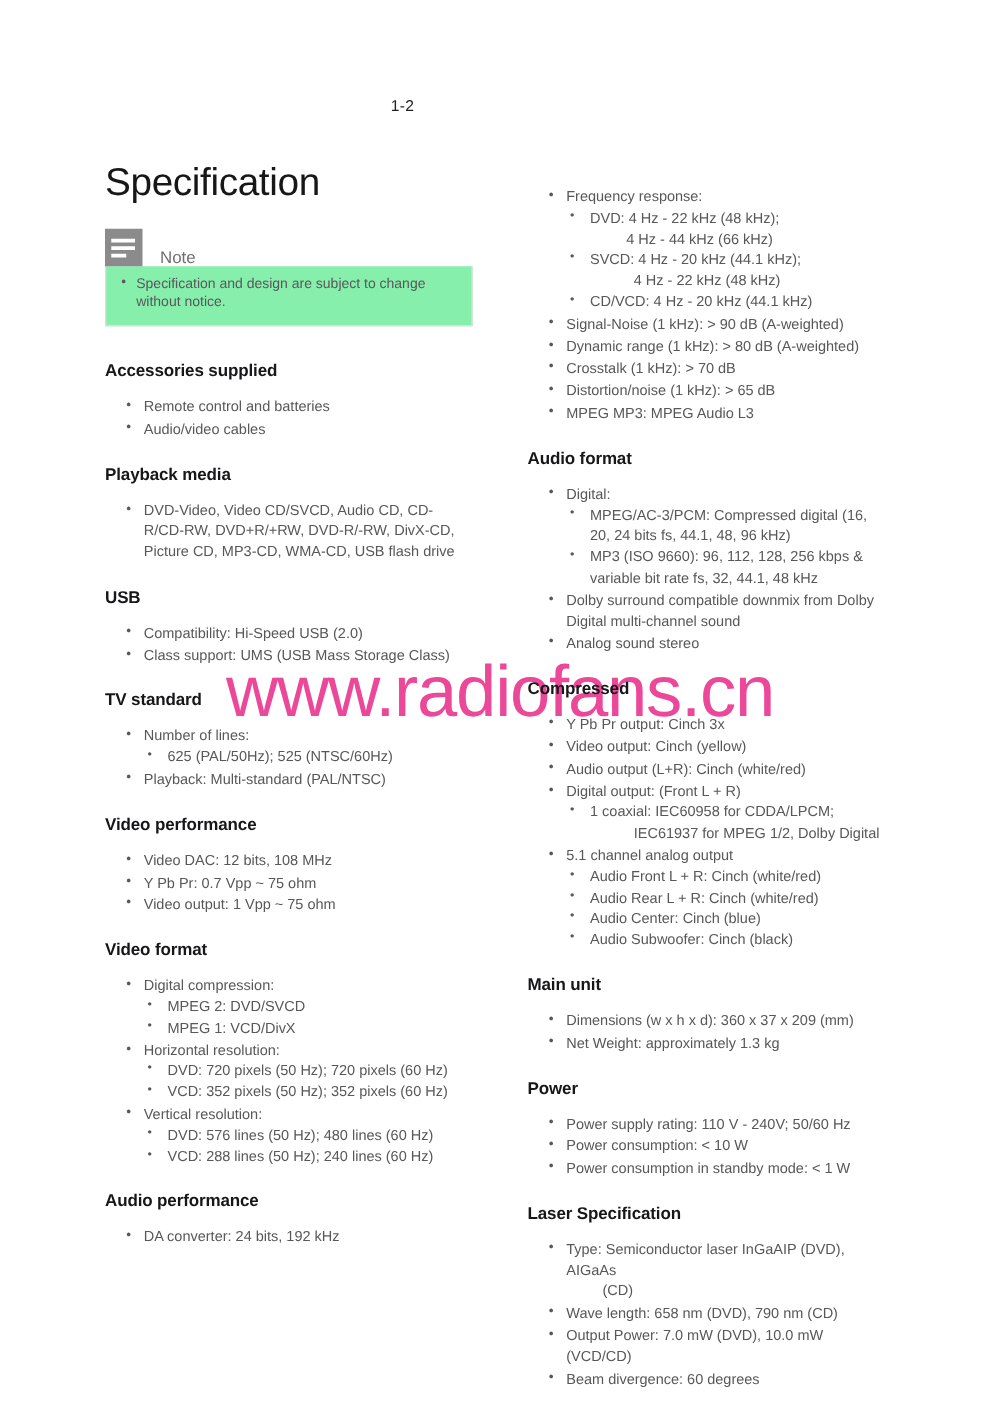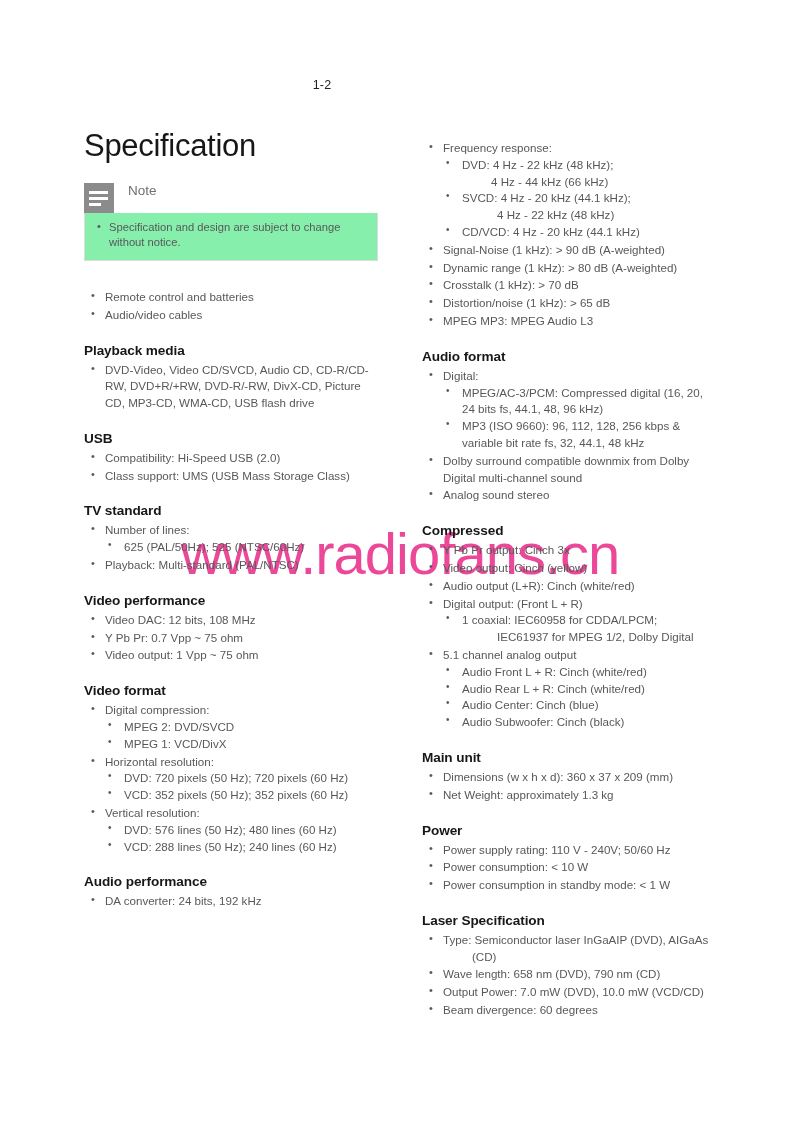--- a/index.html
+++ b/index.html
@@ -61,21 +61,21 @@
     color: #171717;
     margin: 0 0 22px 0;
     line-height: 1.0;
     letter-spacing: -0.3px;
   }
 
   
   .note-wrap { margin: 0 0 28px 0; width: 294px; }
   .note-head {
     display: flex;
-    align-items: flex-start;
+    align-items: flex-end;
     height: 30px;
     margin-top: 18px;
   }
   .note-icon {
     width: 30px;
     height: 30px;
     background: #8b8b8b;
     display: flex;
     flex-direction: column;
     justify-content: center;
@@ -123,21 +123,21 @@
 
   h2.section {
     font-size: 13.6px;
     font-weight: bold;
     color: #17171a;
     margin: 0 0 3px 0;
     letter-spacing: -0.1px;
   }
   .section-block { margin-bottom: 19px; }
 
-  ul.spec { margin: 4px; padding: 0; list-style: none; }
+  ul.spec { margin: 14px; padding: 0; list-style: none; }
   ul.spec > li {
     position: relative;
     padding-left: 17px;
     font-size: 11.6px;
     line-height: 1.45;
     color: #58585a;
     margin-bottom: 1px;
   }
   ul.spec > li:before {
     content: "\2022";
@@ -202,20 +202,21 @@
         </div>
         <div class="note-body">
           <ul>
             <li>Specification and design are subject to change without notice.</li>
           </ul>
         </div>
       </div>
 
       <div id="left-sections">
           <div class="section-block">
+            <h2 class="section">Accessories supplied</h2>
             <ul class="spec">
               <li><span>Remote control and batteries</span></li>
               <li><span>Audio/video cables</span></li>
             </ul>
           </div>
           <div class="section-block">
             <h2 class="section">Playback media</h2>
             <ul class="spec">
               <li><span>DVD-Video, Video CD/SVCD, Audio CD, CD-R/CD-RW, DVD+R/+RW, DVD-R/-RW, DivX-CD, Picture CD, MP3-CD, WMA-CD, USB flash drive</span></li>
             </ul>

